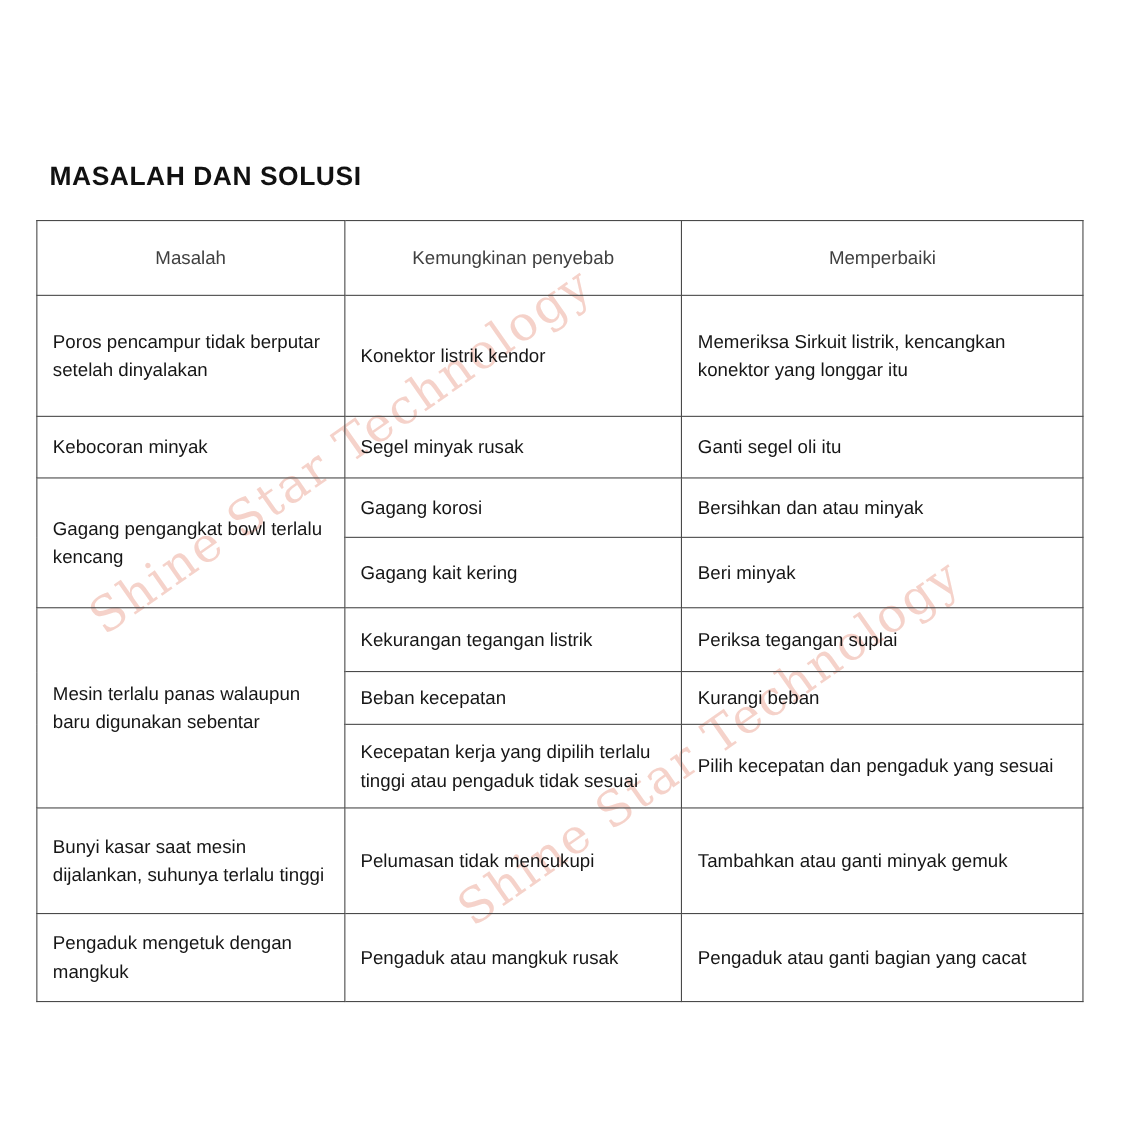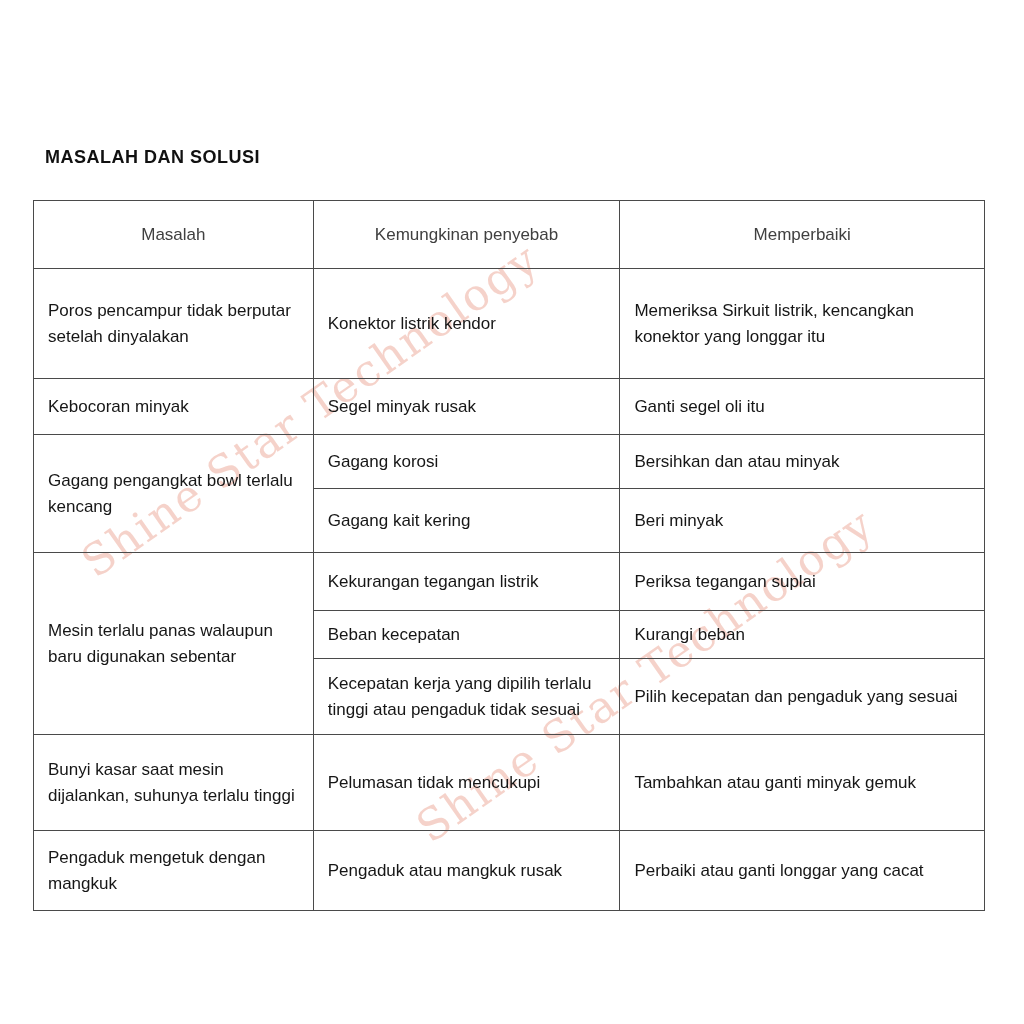--- a/index.html
+++ b/index.html
@@ -12,21 +12,21 @@
     position: relative;
     width: 1024px;
     height: 1024px;
     background: #ffffff;
     overflow: hidden;
   }
   .doc-title {
     position: absolute;
     left: 45px;
     top: 147px;
-    font-size: 18px;
+    font-size: 24px;
     font-weight: bold;
     letter-spacing: 0.5px;
     color: #111111;
     z-index: 2;
   }
   .watermark {
     position: absolute;
     white-space: nowrap;
     transform: translate(-50%, -50%) rotate(-35deg);
     font-family: "DejaVu Serif", serif;
@@ -139,18 +139,18 @@
         <td>Pilih kecepatan dan pengaduk yang sesuai</td>
       </tr>
       <tr class="r5">
         <td>Bunyi kasar saat mesin dijalankan, suhunya terlalu tinggi</td>
         <td>Pelumasan tidak mencukupi</td>
         <td>Tambahkan atau ganti minyak gemuk</td>
       </tr>
       <tr class="r6">
         <td>Pengaduk mengetuk dengan mangkuk</td>
         <td>Pengaduk atau mangkuk rusak</td>
-        <td>Perbaiki atau ganti longgar yang cacat</td>
+        <td>Pengaduk atau ganti bagian yang cacat</td>
       </tr>
     </tbody>
   </table>
 
 </div>
 
 </body></html>

